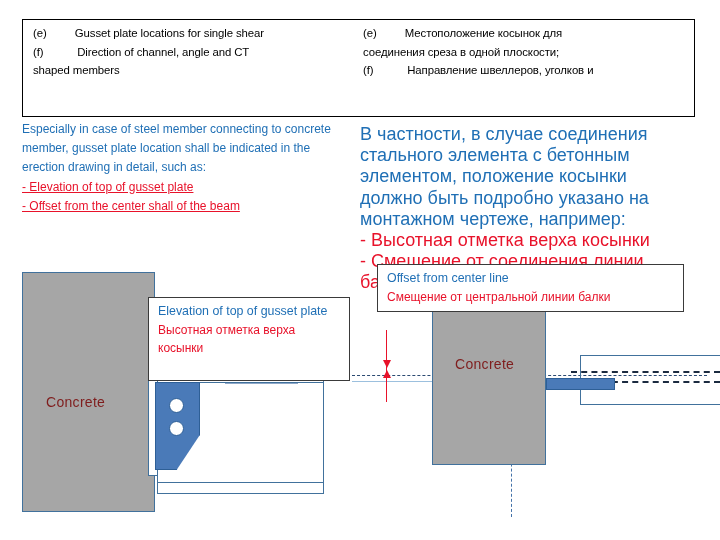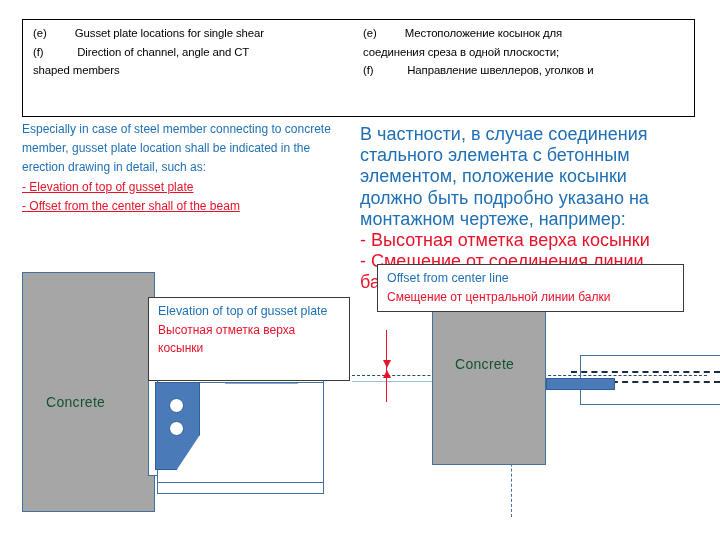--- a/index.html
+++ b/index.html
@@ -74,21 +74,21 @@
 
   
   .concrete-block {
     position: absolute;
     background: #A6A6A6;
     border: 1.6px solid #41719C;
     box-sizing: border-box;
   }
   .concrete-label {
     position: absolute;
-    color: #14532d;
+    color: #7f1d1d;
     font-size: 14px;
     letter-spacing: 0.3px;
     white-space: nowrap;
   }
 
   #beam-left {
     position: absolute;
     left: 157px;
     top: 374px;
     width: 167px;

